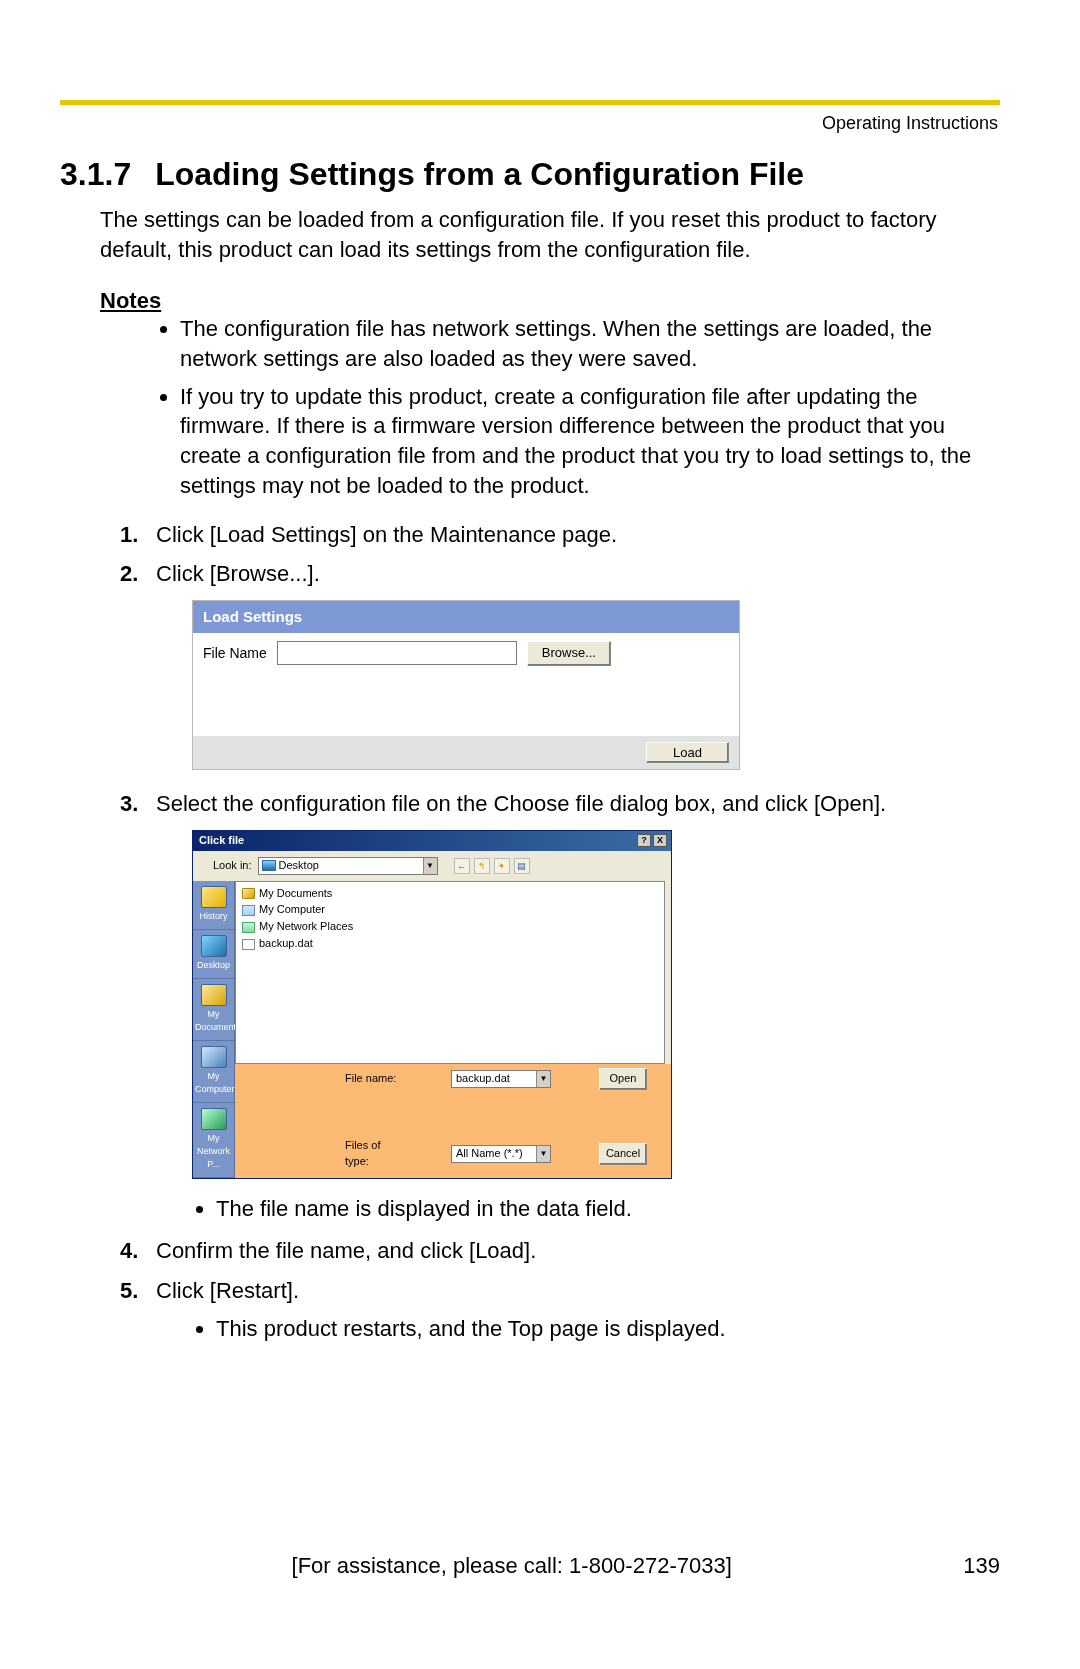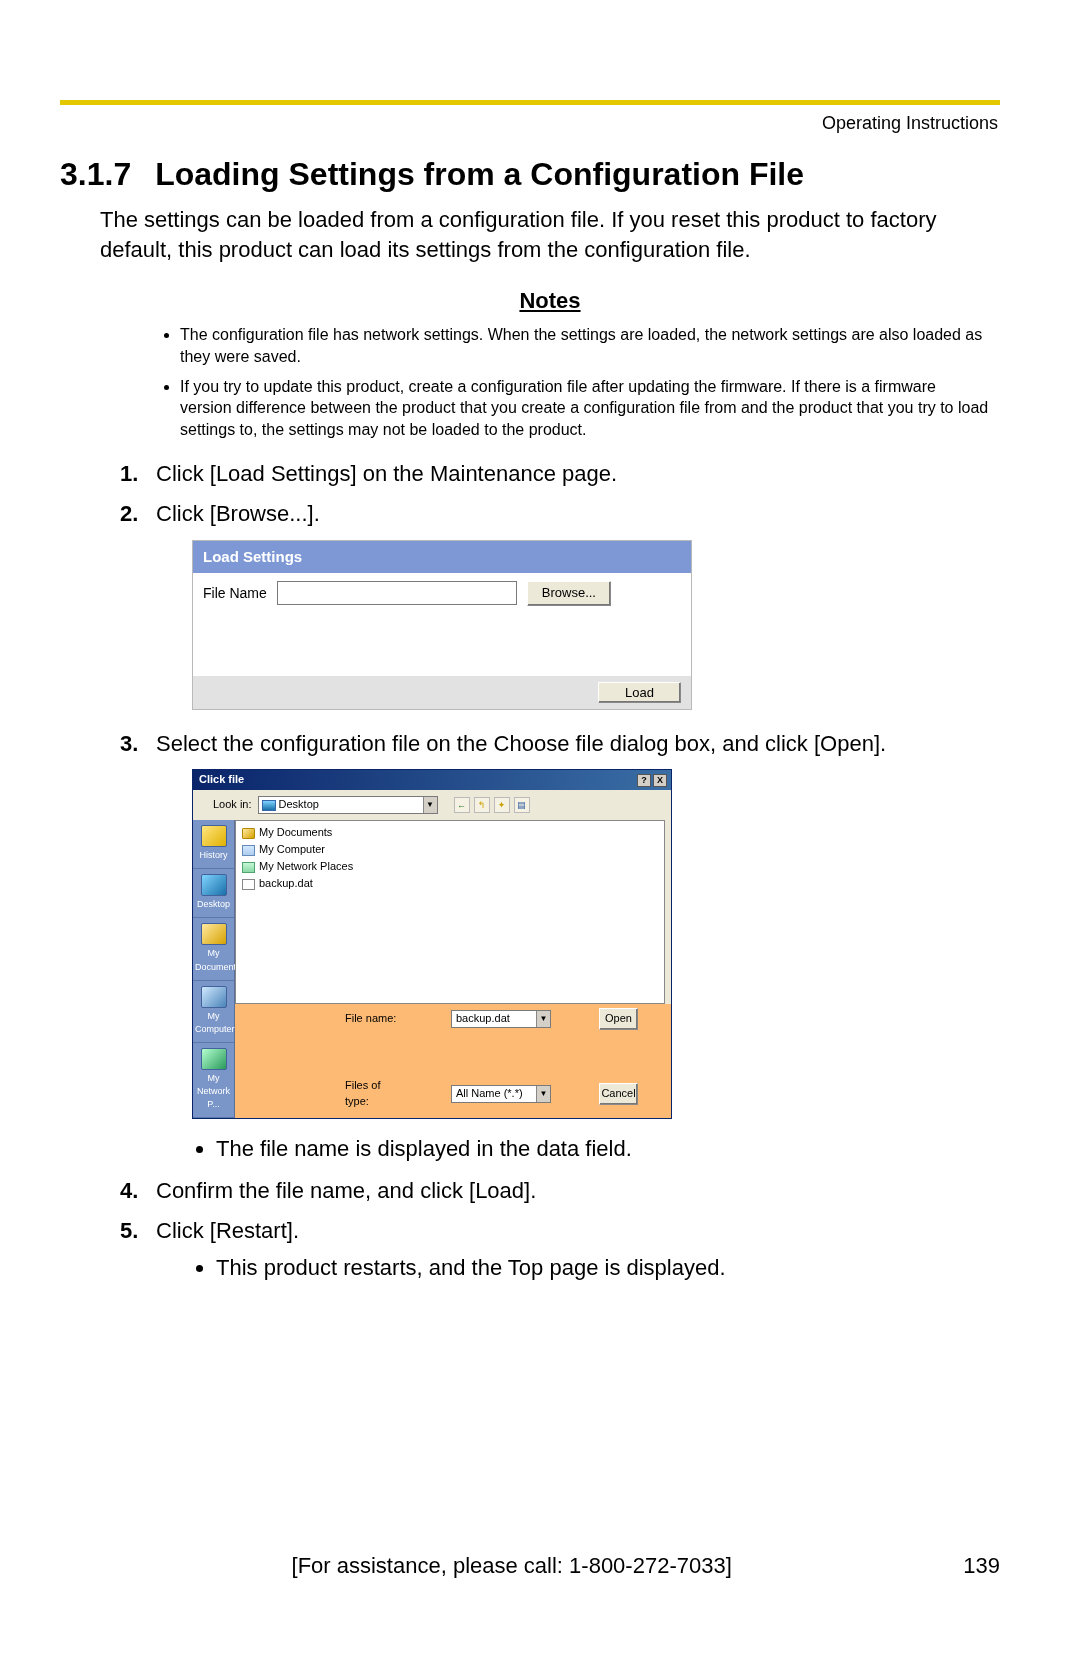--- a/index.html
+++ b/index.html
@@ -36,27 +36,25 @@
     font-size: 22px;
     margin-left: 40px;
     margin-bottom: 24px;
     line-height: 1.35;
   }
   .notes-head {
     font-size: 22px;
     font-weight: bold;
     text-decoration: underline;
     margin-left: 40px;
-    margin-bottom: 10px;
-    text-align: center;
   }
   ul.notes {
     margin: 0 0 18px 120px;
     padding: 0;
-    font-size: 16px;
+    font-size: 22px;
     line-height: 1.35;
   }
   ul.notes > li { margin-bottom: 8px; padding-right: 10px;}
   ol.steps {
     counter-reset: step;
     list-style: none;
     margin: 0 0 0 60px;
     padding: 0;
     font-size: 22px;
   }
@@ -77,21 +75,21 @@
     list-style: disc;
     margin: 6px 0 10px 60px;
     padding: 0;
     font-size: 22px;
   }
   ul.sub > li { margin-bottom: 6px; }
 
   
   .panel-wrap { margin: 10px 0 18px 36px; }
   .load-panel {
-    width: 500px;
+    width: 548px;
     border: 1px solid #b9b9b9;
     background: #fff;
     font-family: Tahoma, Arial, sans-serif;
     font-size: 14px;
   }
   .load-titlebar {
     background: #7d98d4;
     color: #fff;
     font-weight: bold;
     padding: 5px 10px;
@@ -236,21 +234,21 @@
   .dlg-combo {
     display:flex; justify-content:space-between; align-items:center;
     border:1px solid #7a7a7a; background:#fff; height:18px; padding-left:4px; font-size:11px;
   }
   .dlg-btn {
     font-size:11px; text-align:center; padding:2px 0;
     background:#ece9d8;
     border:1px solid #888;
     border-top-color:#fff; border-left-color:#fff;
     box-shadow: inset -1px -1px 0 #777;
-    width:39px;
+    width:48px;
   }
 
   .desk-icon {
     width:14px; height:11px; display:inline-block;
     background:linear-gradient(#7fd4ff,#1a6fa8);
     border:1px solid #3366aa;
   }
 
   
   .page-foot {

